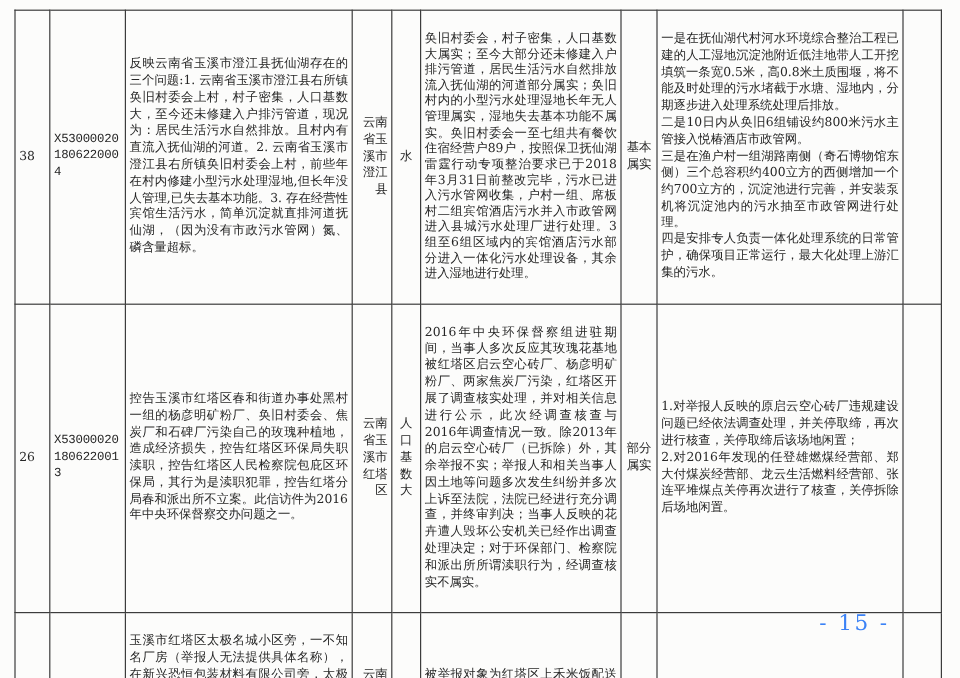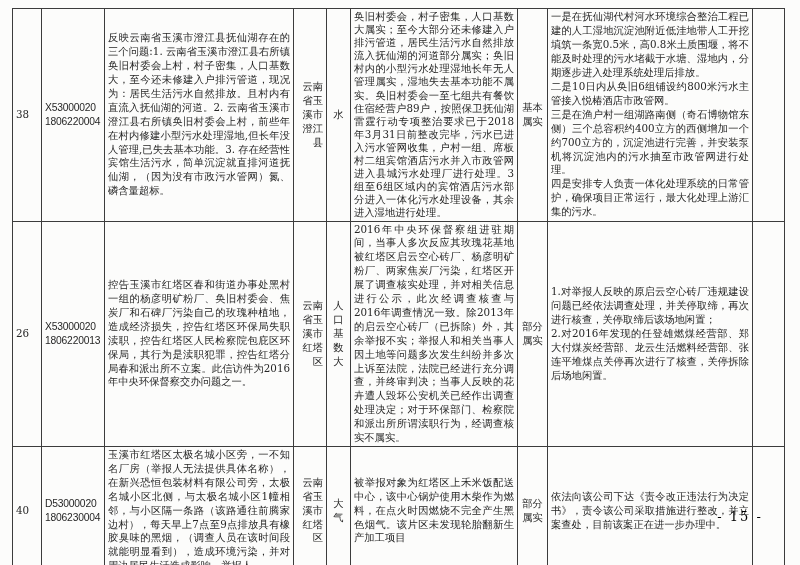--- a/index.html
+++ b/index.html
@@ -19,46 +19,46 @@
     table-layout: fixed;
   }
   table.report td {
     border: 1px solid #3c3c3c;
     vertical-align: middle;
     font-size: 10.3px;
     line-height: 13.9px;
     color: #262626;
     overflow: hidden;
     white-space: pre-wrap;
-    padding: 1px 3px;
+    padding: 17px 3px;
   }
   td.c-no { text-align: left; font-size: 10.5px; }
   td.c-id {
     font-size: 8.6px; line-height: 11px;
     word-break: break-all; letter-spacing: -0.2px;
     padding: 1px 2px;
-    font-family: Liberation Sans, sans-serif;
+    font-family: Liberation Mono, monospace;
   }
   td.c-desc { text-align: justify; padding: 1px 4px; margin-top: 10px; }
   td.c-region { text-align: right; padding: 1px 1px; }
   td.c-type { text-align: center; padding: 1px 1px; }
   td.c-verif { text-align: justify; line-height: 13.2px; padding: 1px 3px; }
   td.c-result { text-align: center; padding: 1px 2px; }
   td.c-handle { text-align: justify; line-height: 14.2px; padding: 1px 4px; margin-top: 21px; }
   td.c-remark { padding: 0; }
   tr.row-40 td.c-desc { vertical-align: top; }
 
   .page-number {
     position: absolute;
-    left: 700px; top: 509px;
+    left: 672px; top: 509px;
     width: 80px;
     text-align: center;
-    font-size: 13px;
+    font-size: 18px;
     letter-spacing: 2px;
-    color: #000000;
+    color: #3b82f6;
   }
 </style>
 </head>
 <body>
 
 <div class="page">
 
   <table class="report">
     <colgroup>
       <col style="width:29px">

